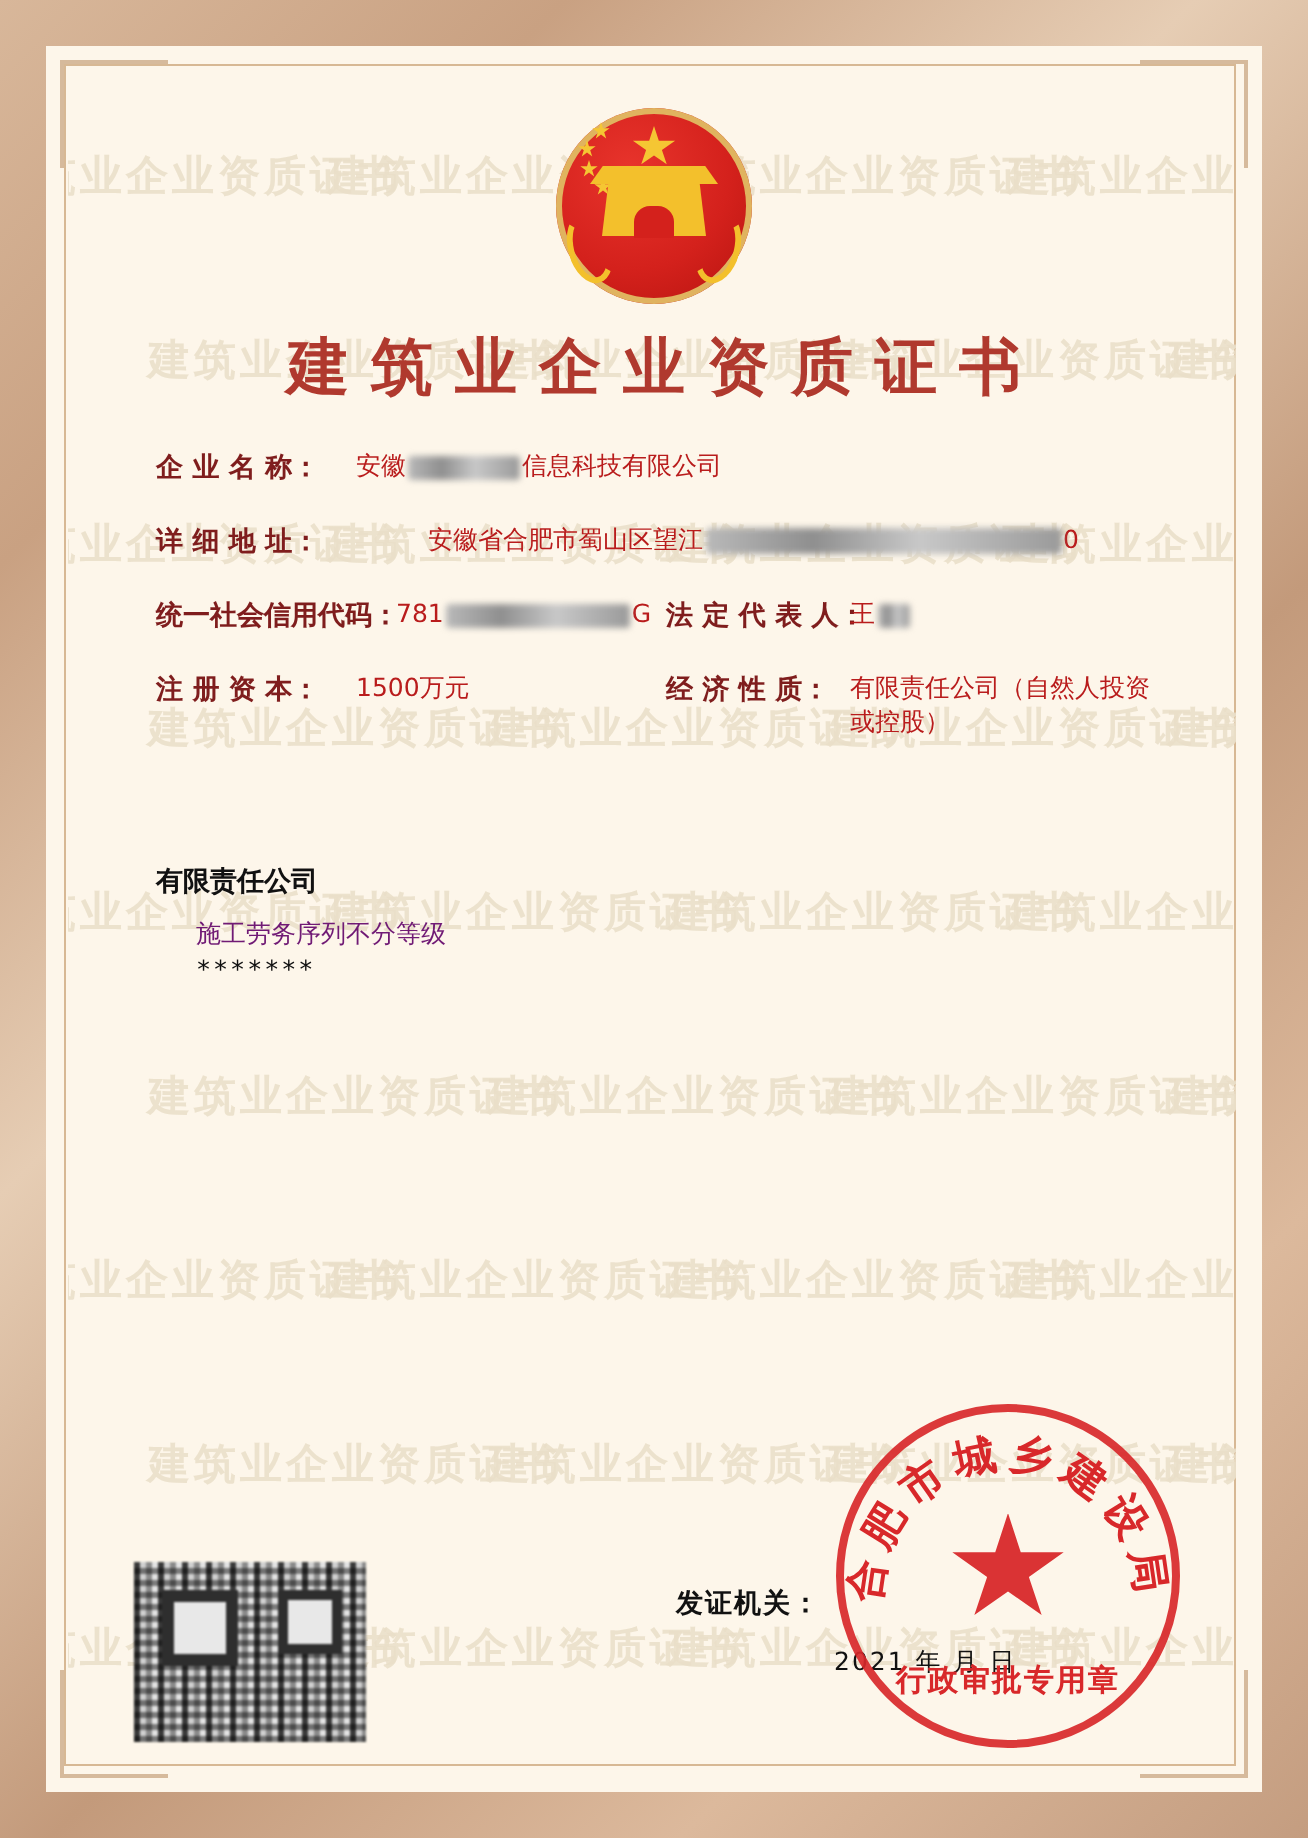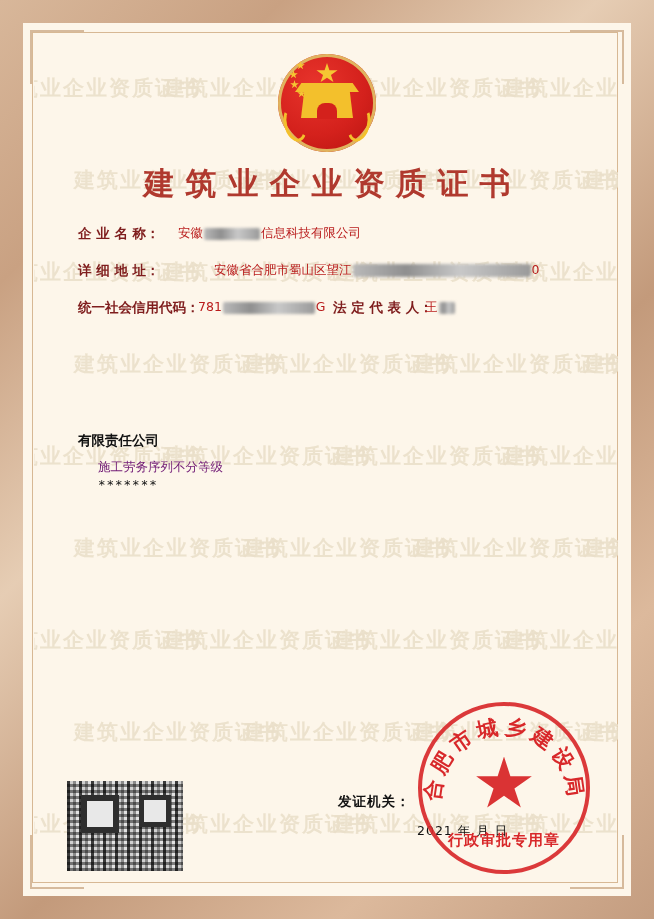--- a/index.html
+++ b/index.html
@@ -399,20 +399,26 @@
       <div class="lbl" style="left:0;">统一社会信用代码：</div>
       <div class="val" style="left:120px;">
         <span>781</span><span class="redact" style="width:92px"></span><span>G</span>
       </div>
       <div class="lbl" style="left:255px;">法 定 代 表 人：</div>
       <div class="val" style="left:347px;">
         <span>王</span><span class="redact" style="width:16px"></span>
       </div>
     </div>
 
+    <div class="row" style="min-height:42px">
+      <div class="lbl" style="left:0;">注 册 资 本：</div>
+      <div class="val" style="left:100px;">1500万元</div>
+      <div class="lbl" style="left:255px;">经 济 性 质：</div>
+      <div class="val wrap" style="left:347px;">有限责任公司（自然人投资或控股）</div>
+    </div>
 
 
   </div>
 
   <div class="qual-block">
     <div class="qual-title">有限责任公司</div>
     <div class="qual-item">施工劳务序列不分等级</div>
     <div class="qual-stars">*******</div>
   </div>
 

